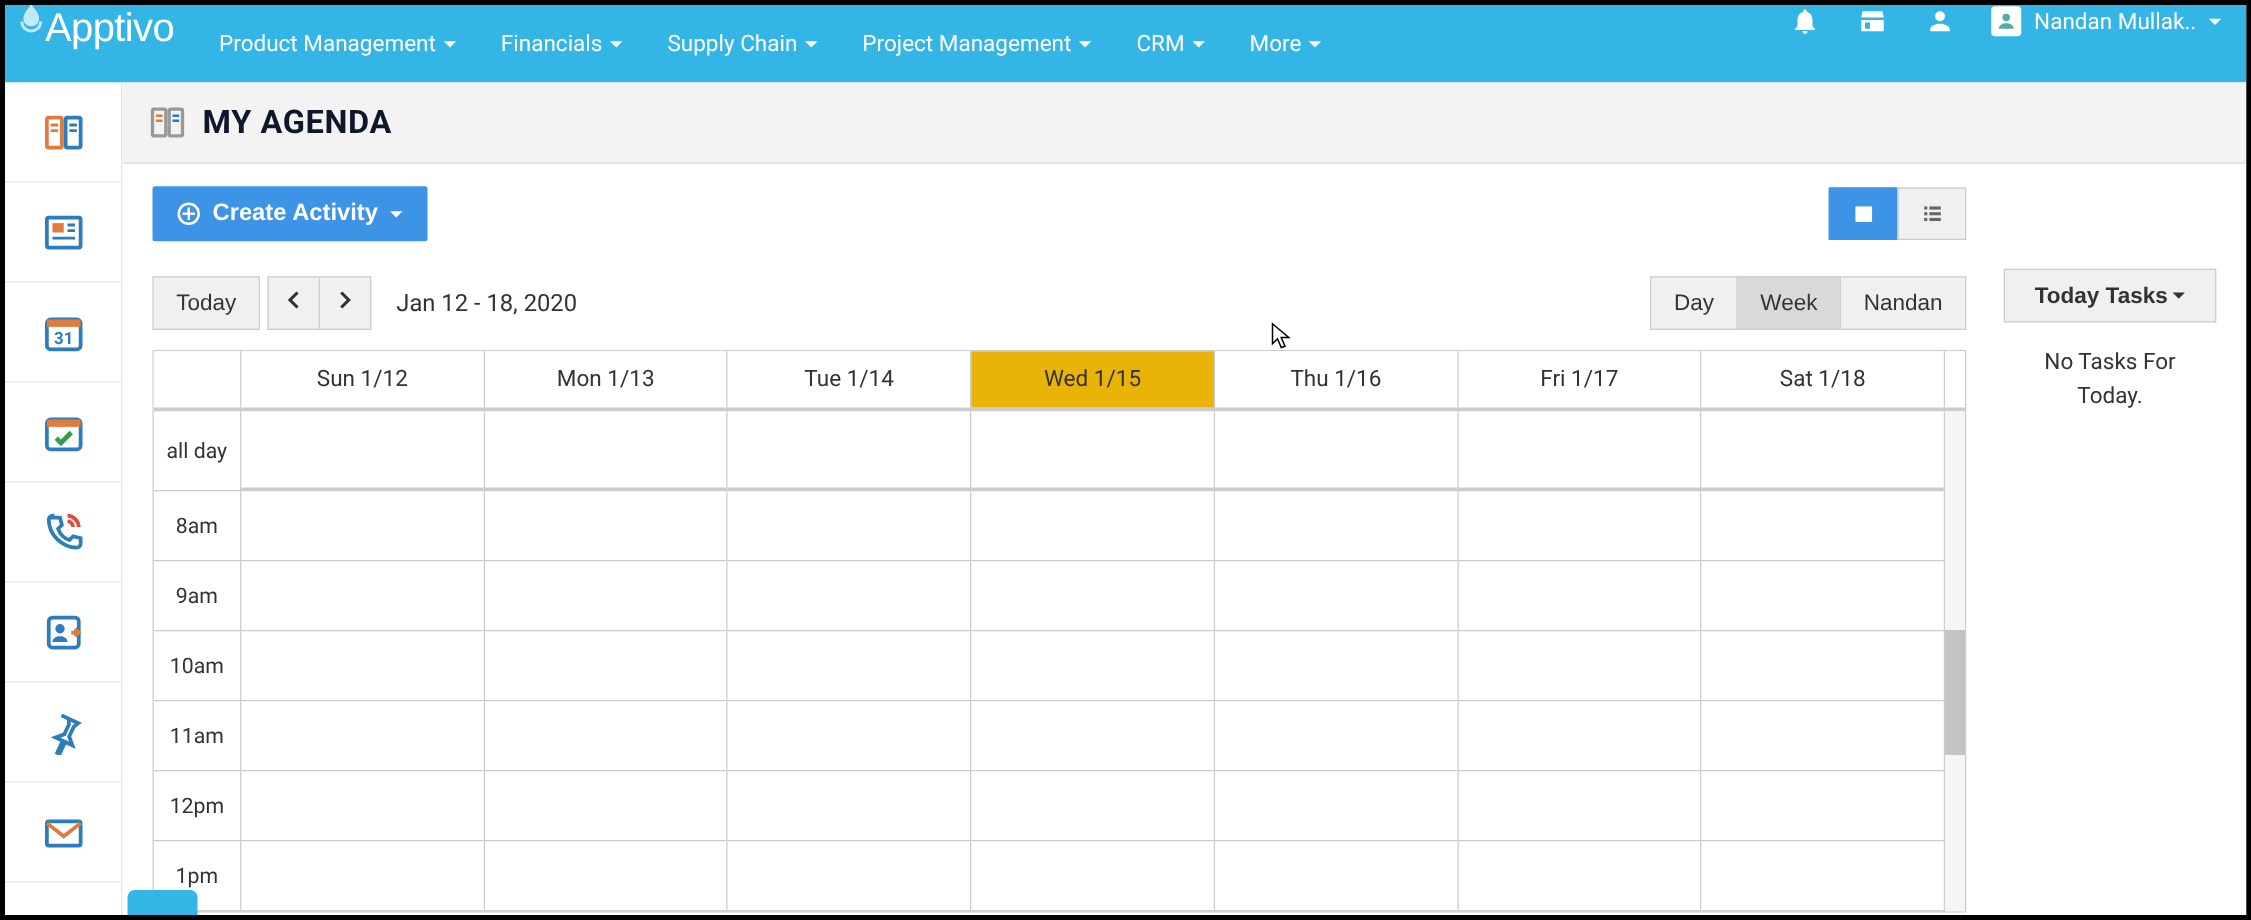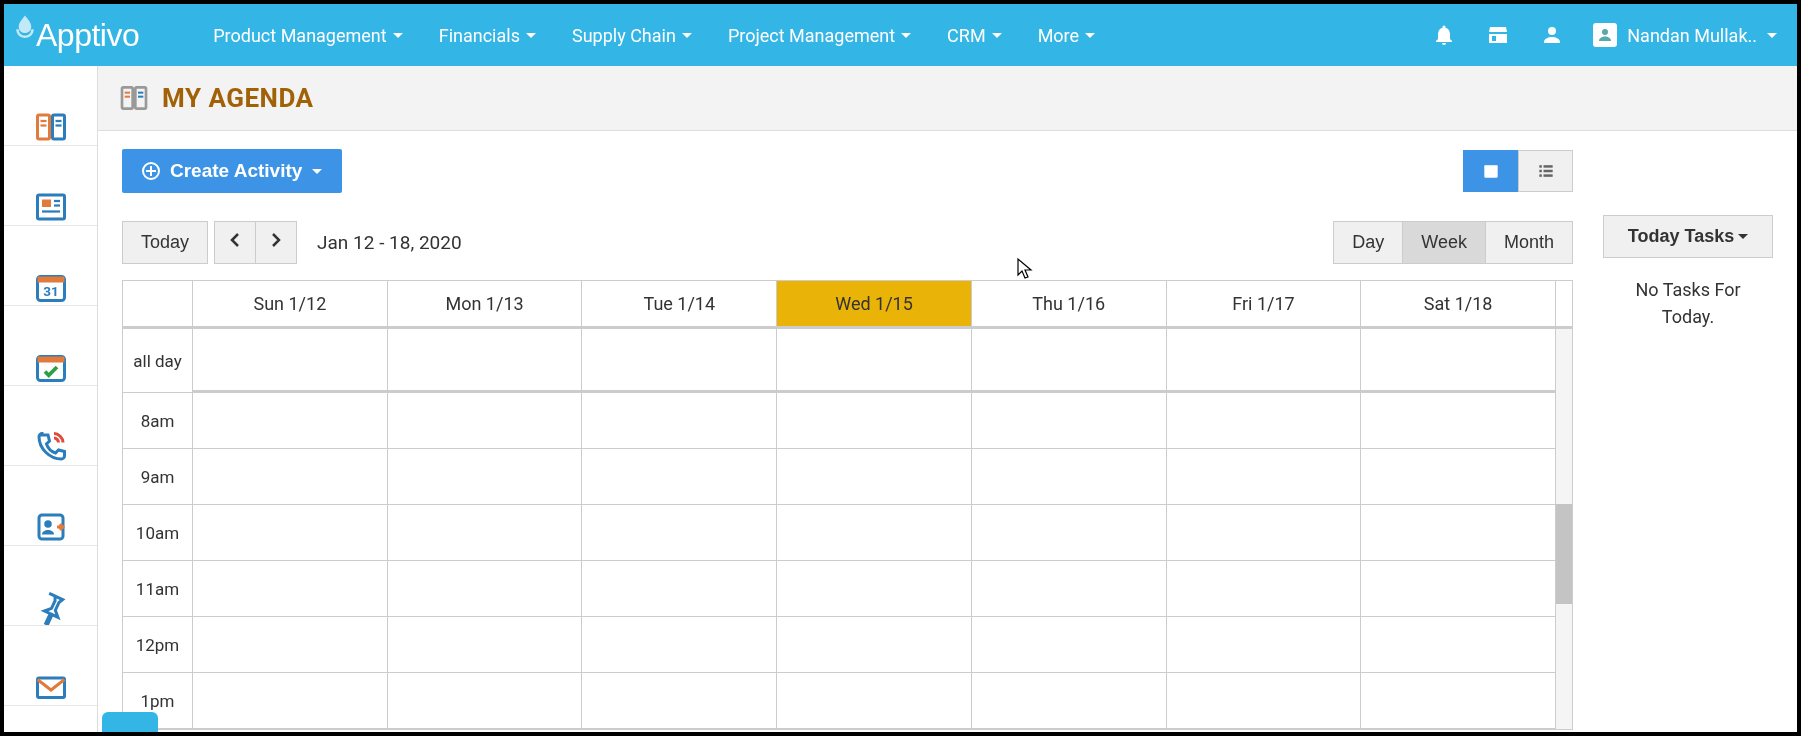--- a/index.html
+++ b/index.html
@@ -10,24 +10,23 @@
     height: 736px;
     border: 4px solid #000;
     overflow: hidden;
     position: relative;
   }
   
   .topbar {
     background: #33b5e5;
     height: 62px;
     display: flex;
-    align-items: center;
+    align-items: flex-start;
     color: #fff;
     padding: 0 10px 0 0;
-    gap: 38px;
   }
   .logo {
     font-family: Arial, sans-serif;
     font-size: 32px;
     font-weight: 300;
     padding: 0 18px 0 6px;
     letter-spacing: -0.5px;
     display:flex;
     align-items:center;
   }
@@ -53,31 +52,31 @@
 
   
   .shell { display:flex; height: calc(100% - 62px); }
   .sidebar {
     width: 94px;
     background:#fff;
     border-right:1px solid #ddd;
     display:flex;flex-direction:column;
   }
   .side-item {
-    height:80px;border-bottom:1px solid #e6e6e6;display:flex;align-items:flex-end;justify-content:center;cursor:pointer;
+    height:80px;border-bottom:1px solid #e6e6e6;display:flex;align-items:center;justify-content:center;cursor:pointer;
   }
   .side-item svg{width:36px;height:36px;}
   .main { flex:1; display:flex; flex-direction:column; background:#fff; overflow:hidden;}
   .page-header {
     background: #f3f3f3;
     border-bottom:1px solid #ddd;
     padding: 16px 20px;
     display:flex;align-items:center;gap:12px;
   }
-  .page-title { color:#a16207; font-size:26px; font-weight:700; letter-spacing:0.5px;}
+  .page-title { color:#0f172a; font-size:26px; font-weight:700; letter-spacing:0.5px;}
   .content { padding: 18px 24px 0 24px; display:flex; gap:30px; flex:1; overflow:hidden;}
   .left-col { flex:1; display:flex;flex-direction:column; min-width:0;}
   .right-col { width:170px; }
 
   .action-row { display:flex; align-items:center; }
   .btn-create {
     background:#3d94e6;color:#fff;border:none;padding:11px 20px;font-size:19px;font-weight:600;display:flex;align-items:center;gap:10px;cursor:pointer;border-radius:2px;
   }
   .plus-circle{width:18px;height:18px;border:2px solid #fff;border-radius:50%;position:relative;}
   .plus-circle::before,.plus-circle::after{content:"";position:absolute;background:#fff;}
@@ -310,21 +309,21 @@
             <button class="btn-outline sm">
               <svg width="12" height="16" viewBox="0 0 12 16">
                   <path d="M3 2l6 6-6 6" fill="none" stroke="#333" stroke-width="2.5"></path>
                 </svg>
             </button>
           </div>
           <div class="date-range">Jan 12 - 18, 2020</div>
           <div class="view-switch">
             <button class="btn-outline">Day</button>
             <button class="btn-outline active">Week</button>
-            <button class="btn-outline">Month</button>
+            <button class="btn-outline">Nandan</button>
           </div>
         </div>
 
         <div class="cal">
           <div class="cal-head">
             <div class="cal-time-col"></div>
             <div class="cal-day-head">Sun 1/12</div>
             <div class="cal-day-head">Mon 1/13</div>
             <div class="cal-day-head">Tue 1/14</div>
             <div class="cal-day-head today">Wed 1/15</div>

